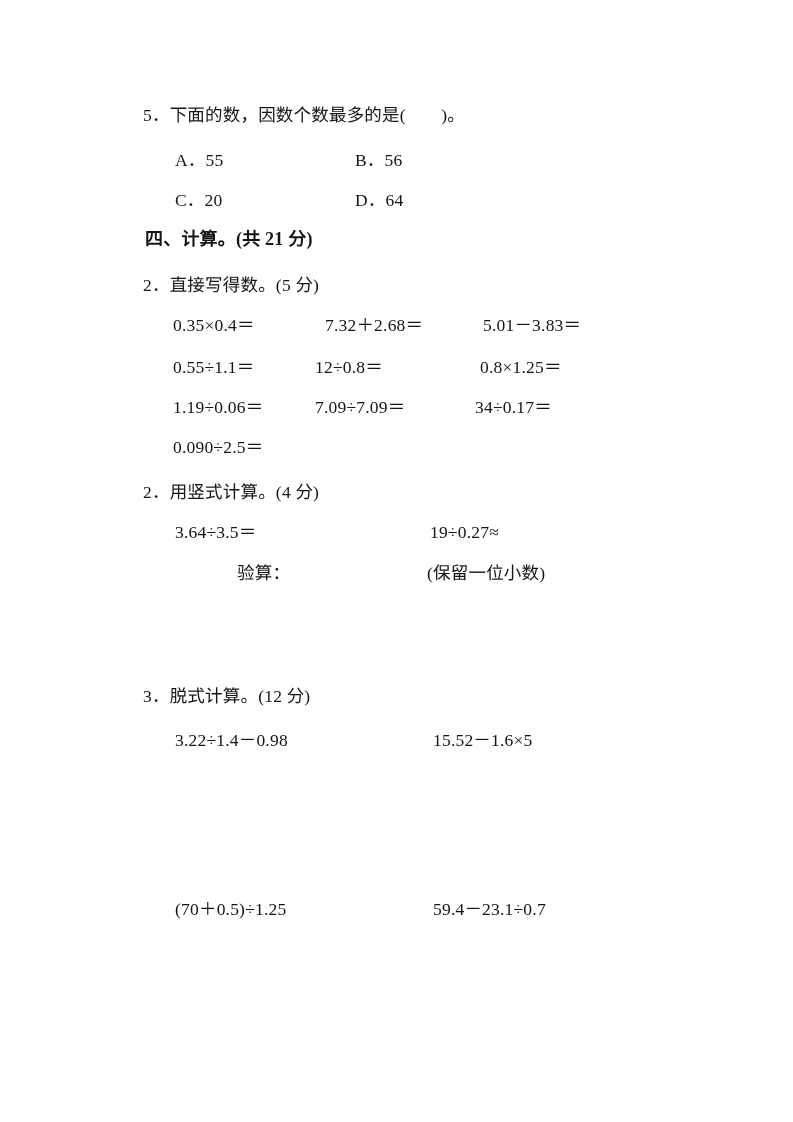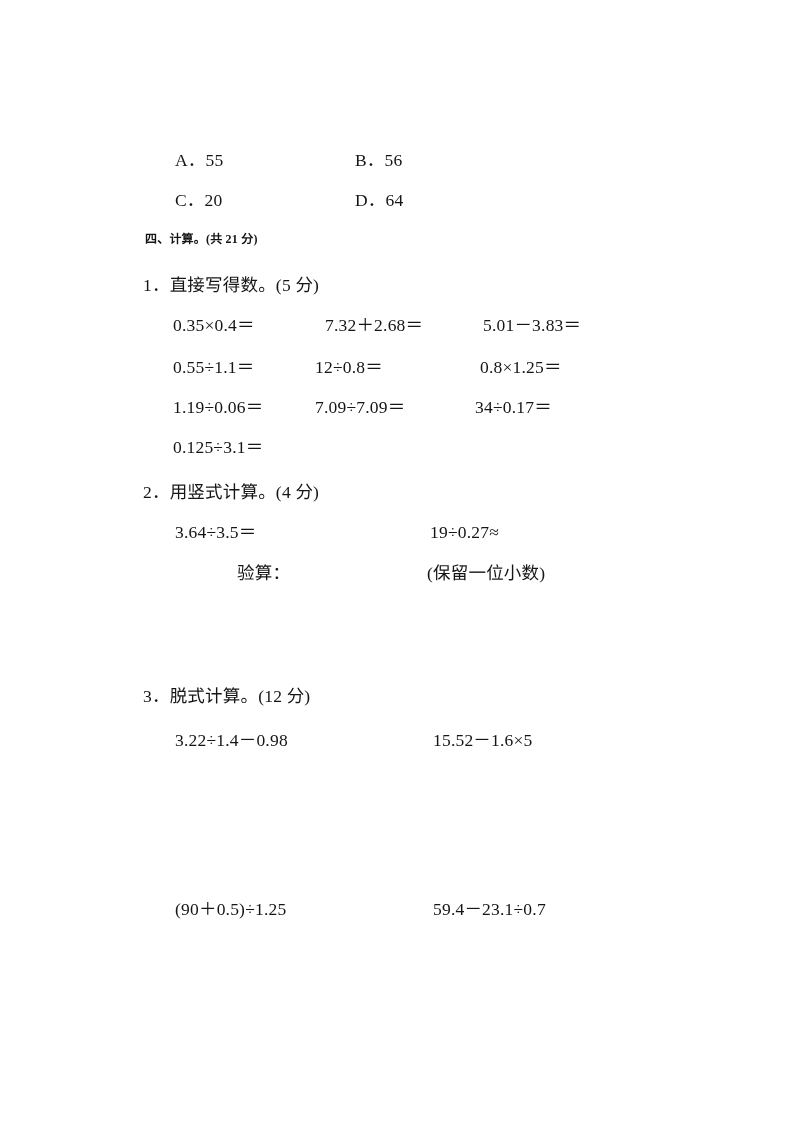--- a/index.html
+++ b/index.html
@@ -18,56 +18,57 @@
   }
   .t {
     position: absolute;
     font-size: 17.5px;
     line-height: 19px;
     white-space: pre;
     letter-spacing: 0.2px;
   }
   .b {
     font-weight: bold;
-    font-size: 12px;
+    font-size: 18px;
   }
 </style>
 </head>
 <body>
 
 <div class="page">
 
+  <span class="t" style="left:143px; top:106px">5．下面的数，因数个数最多的是(　　)。</span>
   <span class="t" style="left:175px; top:151px">A．55</span>
   <span class="t" style="left:355px; top:151px">B．56</span>
   <span class="t" style="left:175px; top:191px">C．20</span>
   <span class="t" style="left:355px; top:191px">D．64</span>
 
   <span class="t b" style="left:145px; top:230px">四、计算。(共 21 分)</span>
 
-  <span class="t" style="left:143px; top:276px">1．直接写得数。(5 分)</span>
+  <span class="t" style="left:143px; top:276px">2．直接写得数。(5 分)</span>
 
   <span class="t" style="left:173px; top:316px">0.35×0.4＝</span>
   <span class="t" style="left:325px; top:316px">7.32＋2.68＝</span>
   <span class="t" style="left:483px; top:316px">5.01－3.83＝</span>
 
   <span class="t" style="left:173px; top:358px">0.55÷1.1＝</span>
   <span class="t" style="left:315px; top:358px">12÷0.8＝</span>
   <span class="t" style="left:480px; top:358px">0.8×1.25＝</span>
 
   <span class="t" style="left:173px; top:398px">1.19÷0.06＝</span>
   <span class="t" style="left:315px; top:398px">7.09÷7.09＝</span>
   <span class="t" style="left:475px; top:398px">34÷0.17＝</span>
 
-  <span class="t" style="left:173px; top:438px">0.125÷3.1＝</span>
+  <span class="t" style="left:173px; top:438px">0.090÷2.5＝</span>
 
   <span class="t" style="left:143px; top:483px">2．用竖式计算。(4 分)</span>
   <span class="t" style="left:175px; top:523px">3.64÷3.5＝</span>
   <span class="t" style="left:430px; top:523px">19÷0.27≈</span>
   <span class="t" style="left:237px; top:564px">验算：</span>
   <span class="t" style="left:427px; top:564px">(保留一位小数)</span>
 
   <span class="t" style="left:143px; top:687px">3．脱式计算。(12 分)</span>
   <span class="t" style="left:175px; top:731px">3.22÷1.4－0.98</span>
   <span class="t" style="left:433px; top:731px">15.52－1.6×5</span>
-  <span class="t" style="left:175px; top:900px">(90＋0.5)÷1.25</span>
+  <span class="t" style="left:175px; top:900px">(70＋0.5)÷1.25</span>
   <span class="t" style="left:433px; top:900px">59.4－23.1÷0.7</span>
 
 </div>
 
 </body></html>

